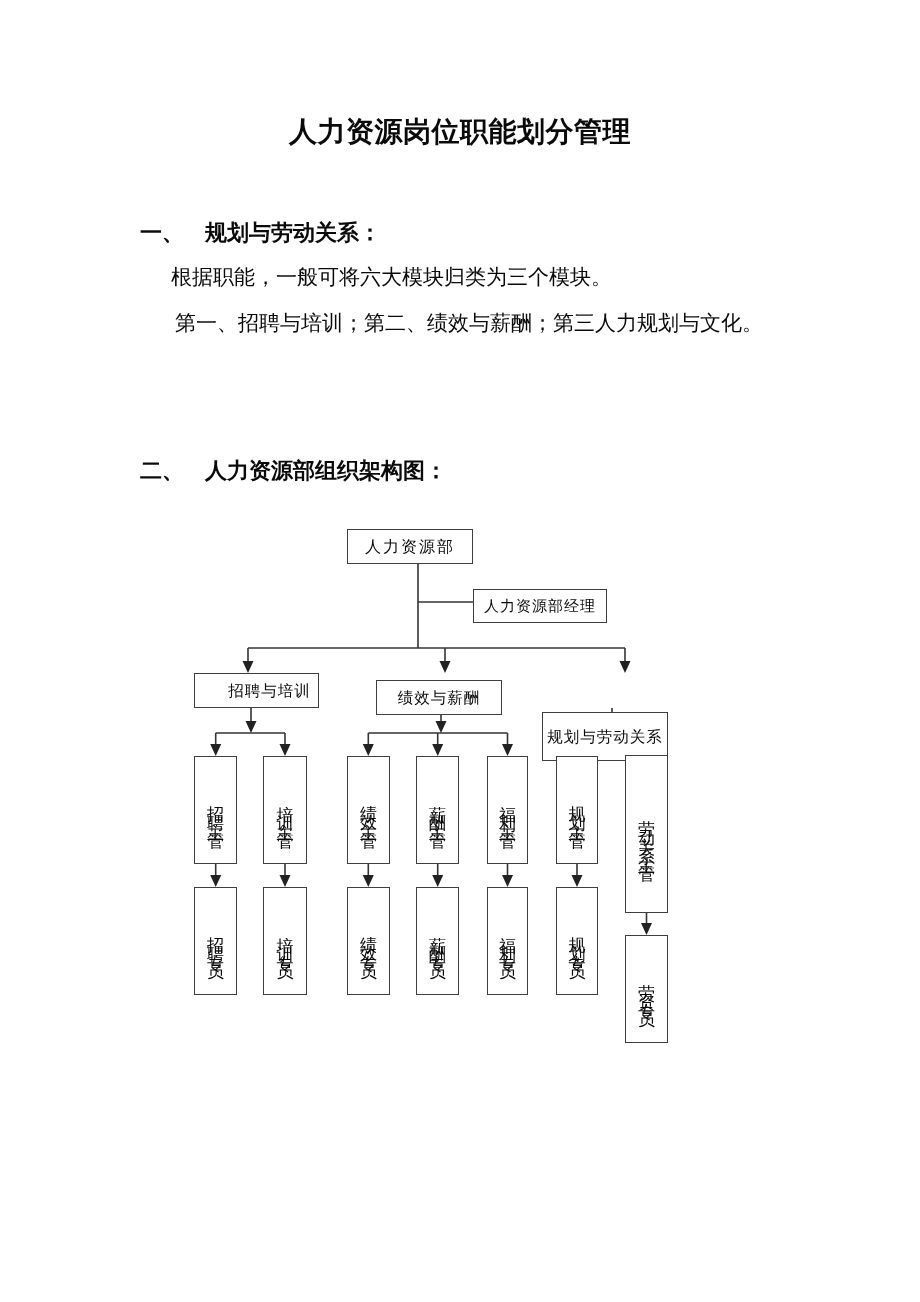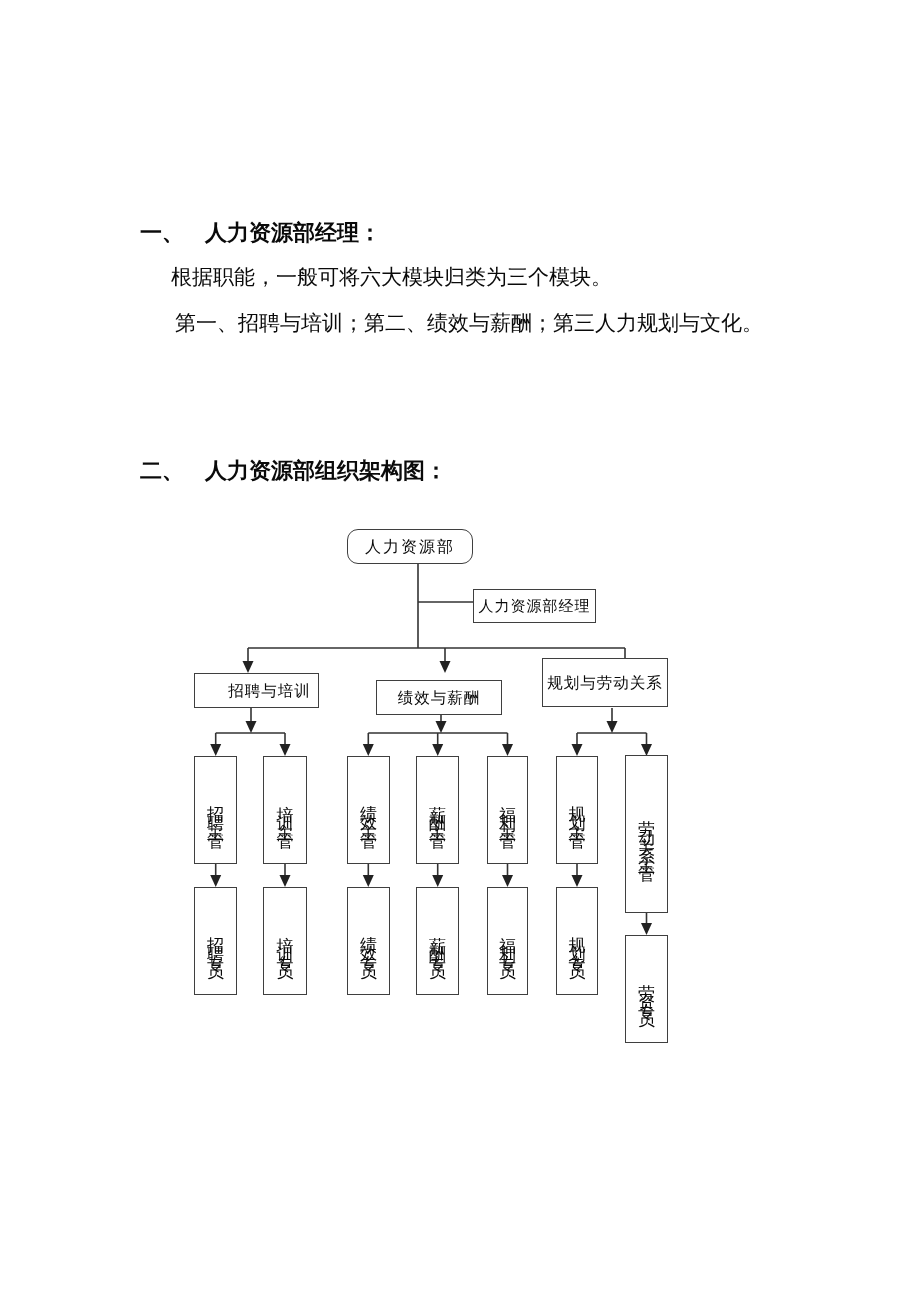--- a/index.html
+++ b/index.html
@@ -16,39 +16,40 @@
   .h-row .h-text{position:absolute;left:205px;}
   .body-line{position:absolute;font-size:21px;line-height:1.2;}
   #body-line-1{left:171px;top:265px;}
   #body-line-2{left:175px;top:311px;}
   svg.connectors{position:absolute;left:0;top:0;width:920px;height:1302px;pointer-events:none;}
   .obox{
     position:absolute;box-sizing:border-box;border:1.5px solid #3f3f3f;background:#ffffff;
     display:flex;align-items:center;justify-content:center;
     font-size:15.5px;line-height:1;white-space:nowrap;letter-spacing:1px;
   }
-  .obox.dept{font-size:16px;letter-spacing:2px;border-radius:11px;}
+  .obox.dept{font-size:16px;letter-spacing:2px;}
   .vbox{
     position:absolute;box-sizing:border-box;border:1.5px solid #3f3f3f;background:#ffffff;
     display:flex;align-items:center;justify-content:center;overflow:hidden;
   }
   .vbox .vtext{
     writing-mode:vertical-lr;text-orientation:upright;
     font-size:17px;line-height:1;letter-spacing:9px;
   }
 </style>
 </head>
 <body>
 
 <div id="page">
 
+  <div class="doc-title">人力资源岗位职能划分管理</div>
 
   <div class="h-row" style="top:220px;">
     <span class="marker">一、</span>
-    <span class="h-text">人力资源部经理：</span>
+    <span class="h-text">规划与劳动关系：</span>
   </div>
 
   <div class="body-line" id="body-line-2">第一、招聘与培训；第二、绩效与薪酬；第三人力规划与文化。</div>
   <div class="body-line" id="body-line-1">根据职能，一般可将六大模块归类为三个模块。</div>
 
   <div class="h-row" style="top:458px;">
     <span class="marker">二、</span>
     <span class="h-text">人力资源部组织架构图：</span>
   </div>
 
@@ -97,30 +98,30 @@
       <polygon points="502,875 513,875 507.5,887" fill="#222222"></polygon>
       <line x1="577" y1="864" x2="577" y2="878" stroke="#333333" stroke-width="1.6"></line>
       <polygon points="571.5,875 582.5,875 577,887" fill="#222222"></polygon>
       <line x1="646.5" y1="913" x2="646.5" y2="926" stroke="#333333" stroke-width="1.6"></line>
       <polygon points="641,923 652,923 646.5,935" fill="#222222"></polygon>
     </svg>
 
   <div class="obox dept" style="left:347px;top:529px;width:126px;height:35px;">
     <span>人力资源部</span>
   </div>
-  <div class="obox" style="left:473px;top:589px;width:123px;height:34px;font-size:15px;font-family:Liberation Serif, serif;">
+  <div class="obox" style="left:473px;top:589px;width:134px;height:34px;font-size:15px;font-family:Liberation Serif, serif;">
     <span>人力资源部经理</span>
   </div>
   <div class="obox" style="left:194px;top:673px;width:125px;height:35px;padding-left:26px;">
     <span>招聘与培训</span>
   </div>
   <div class="obox" style="left:376px;top:680px;width:126px;height:35px;">
     <span>绩效与薪酬</span>
   </div>
-  <div class="obox" style="left:542px;top:658px;width:126px;height:49px;">
+  <div class="obox" style="left:542px;top:712px;width:126px;height:49px;">
     <span>规划与劳动关系</span>
   </div>
 
   <div class="vbox" style="left:194px;top:756px;width:43px;height:108px;">
     <span class="vtext">招聘主管</span>
   </div>
   <div class="vbox" style="left:263px;top:756px;width:44px;height:108px;">
     <span class="vtext">培训主管</span>
   </div>
   <div class="vbox" style="left:347px;top:756px;width:43px;height:108px;">

